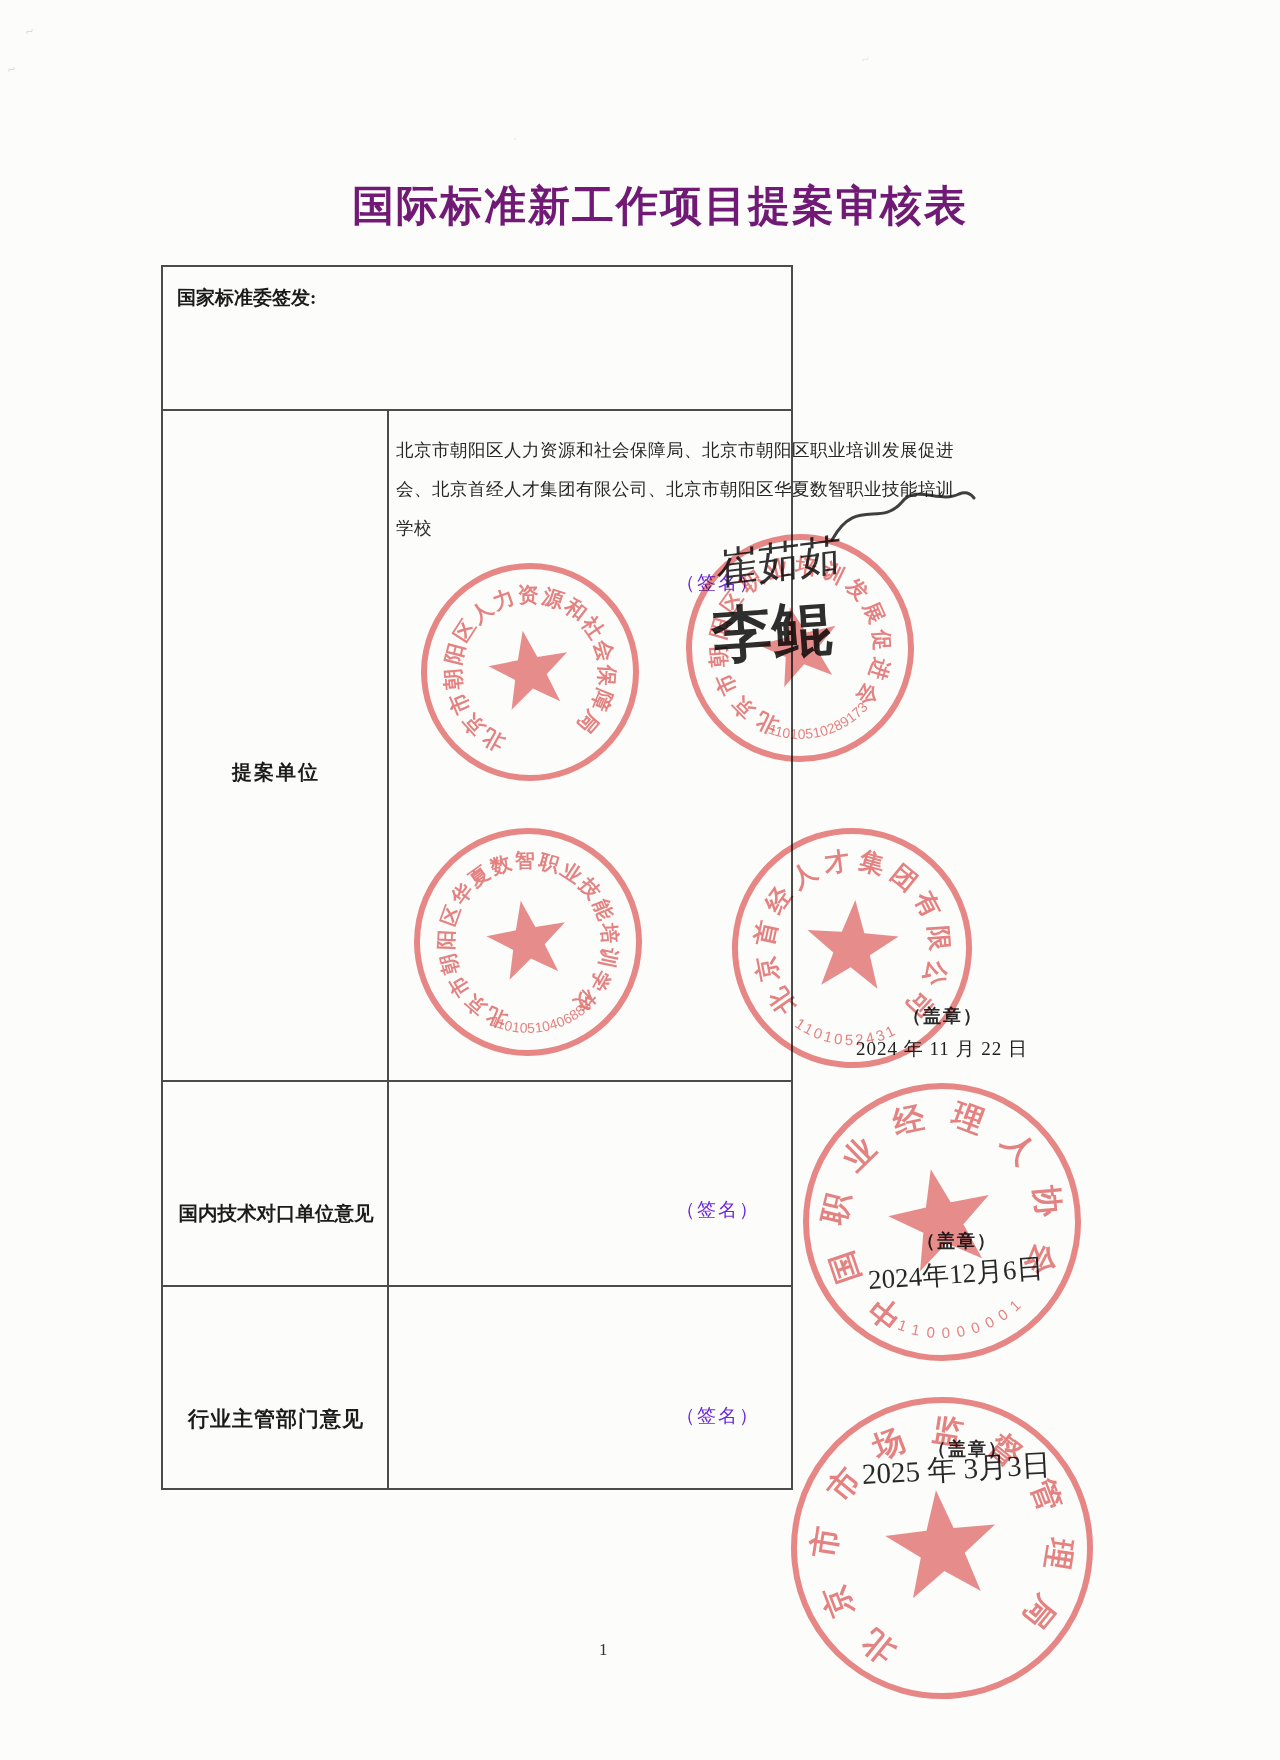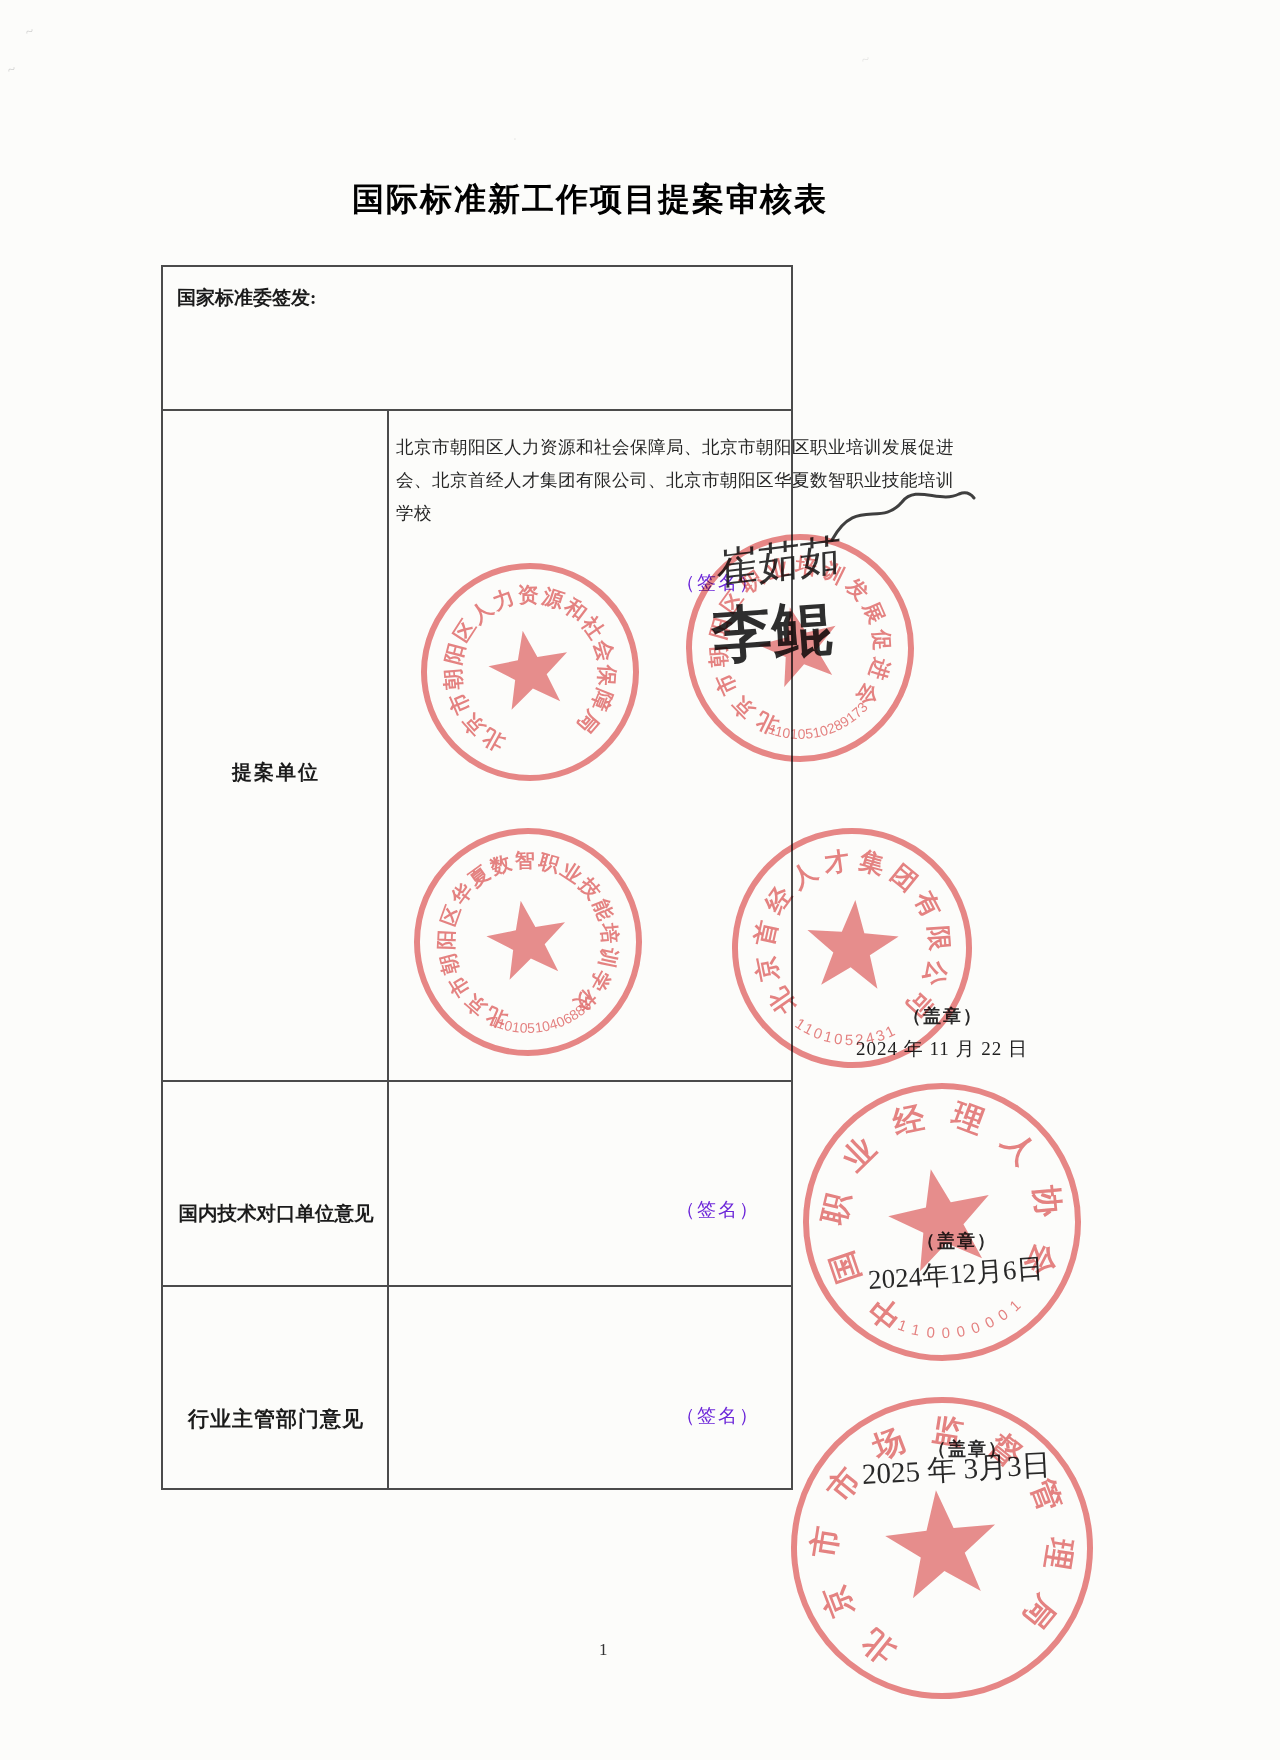--- a/index.html
+++ b/index.html
@@ -8,34 +8,34 @@
     background:#fcfcfa;
     font-family:"Liberation Serif", serif;
     color:#222;
   }
   .abs{position:absolute;}
   
   .smudge{position:absolute;color:#9a9a9a;opacity:.45;font-size:14px;transform:rotate(-20deg);}
   
   #title{
     left:352px;top:178px;font-family:"Liberation Sans",sans-serif;
-    font-weight:700;font-size:32px;letter-spacing:2px;color:#000000;
+    font-weight:700;font-size:42px;letter-spacing:2px;color:#701a75;
   }
   
   #tbl{left:161px;top:265px;width:632px;height:1225px;border:2px solid #4b4b4b;box-sizing:border-box;}
   .hline{position:absolute;left:0;width:100%;height:2px;background:#4b4b4b;}
   .vline{position:absolute;width:2px;background:#4b4b4b;}
   .rowlabel{
     position:absolute;left:0;width:226px;text-align:center;
     font-weight:700;color:#1b1b1b;white-space:nowrap;margin-top:30px;
   }
   #lbl-r1{left:14px;top:18px;font-size:19px;font-weight:700;color:#1b1b1b;position:absolute;text-align:left;}
   
   .doctext{color:#262626;}
-  #orgtext{left:396px;top:431px;width:580px;font-size:17.5px;line-height:33px;white-space:pre-line;letter-spacing:.5px;}
+  #orgtext{left:396px;top:431px;width:580px;font-size:17.5px;line-height:39px;white-space:pre-line;letter-spacing:.5px;}
   .signlabel{font-size:19px;letter-spacing:2px;color:#6d28d9;}
   .seallabel{font-size:18px;letter-spacing:2px;color:#2a2a2a;font-weight:bold;}
   .dateprint{font-size:19px;letter-spacing:1px;color:#202020;}
   
   .hw{font-family:"Liberation Serif",serif;color:#1d1d1d;white-space:nowrap;}
   #sig1{left:716px;top:534px;font-size:42px;transform:rotate(-7deg) skewX(-6deg);opacity:.9;}
   #sig2{left:712px;top:592px;font-size:60px;font-weight:700;transform:rotate(-4deg);opacity:.92;}
   #hwdate3{left:868px;top:1256px;font-size:27px;transform:rotate(-4deg);opacity:.95;}
   #hwdate4{left:862px;top:1450px;font-size:29px;transform:rotate(-3deg);opacity:.95;}
   

